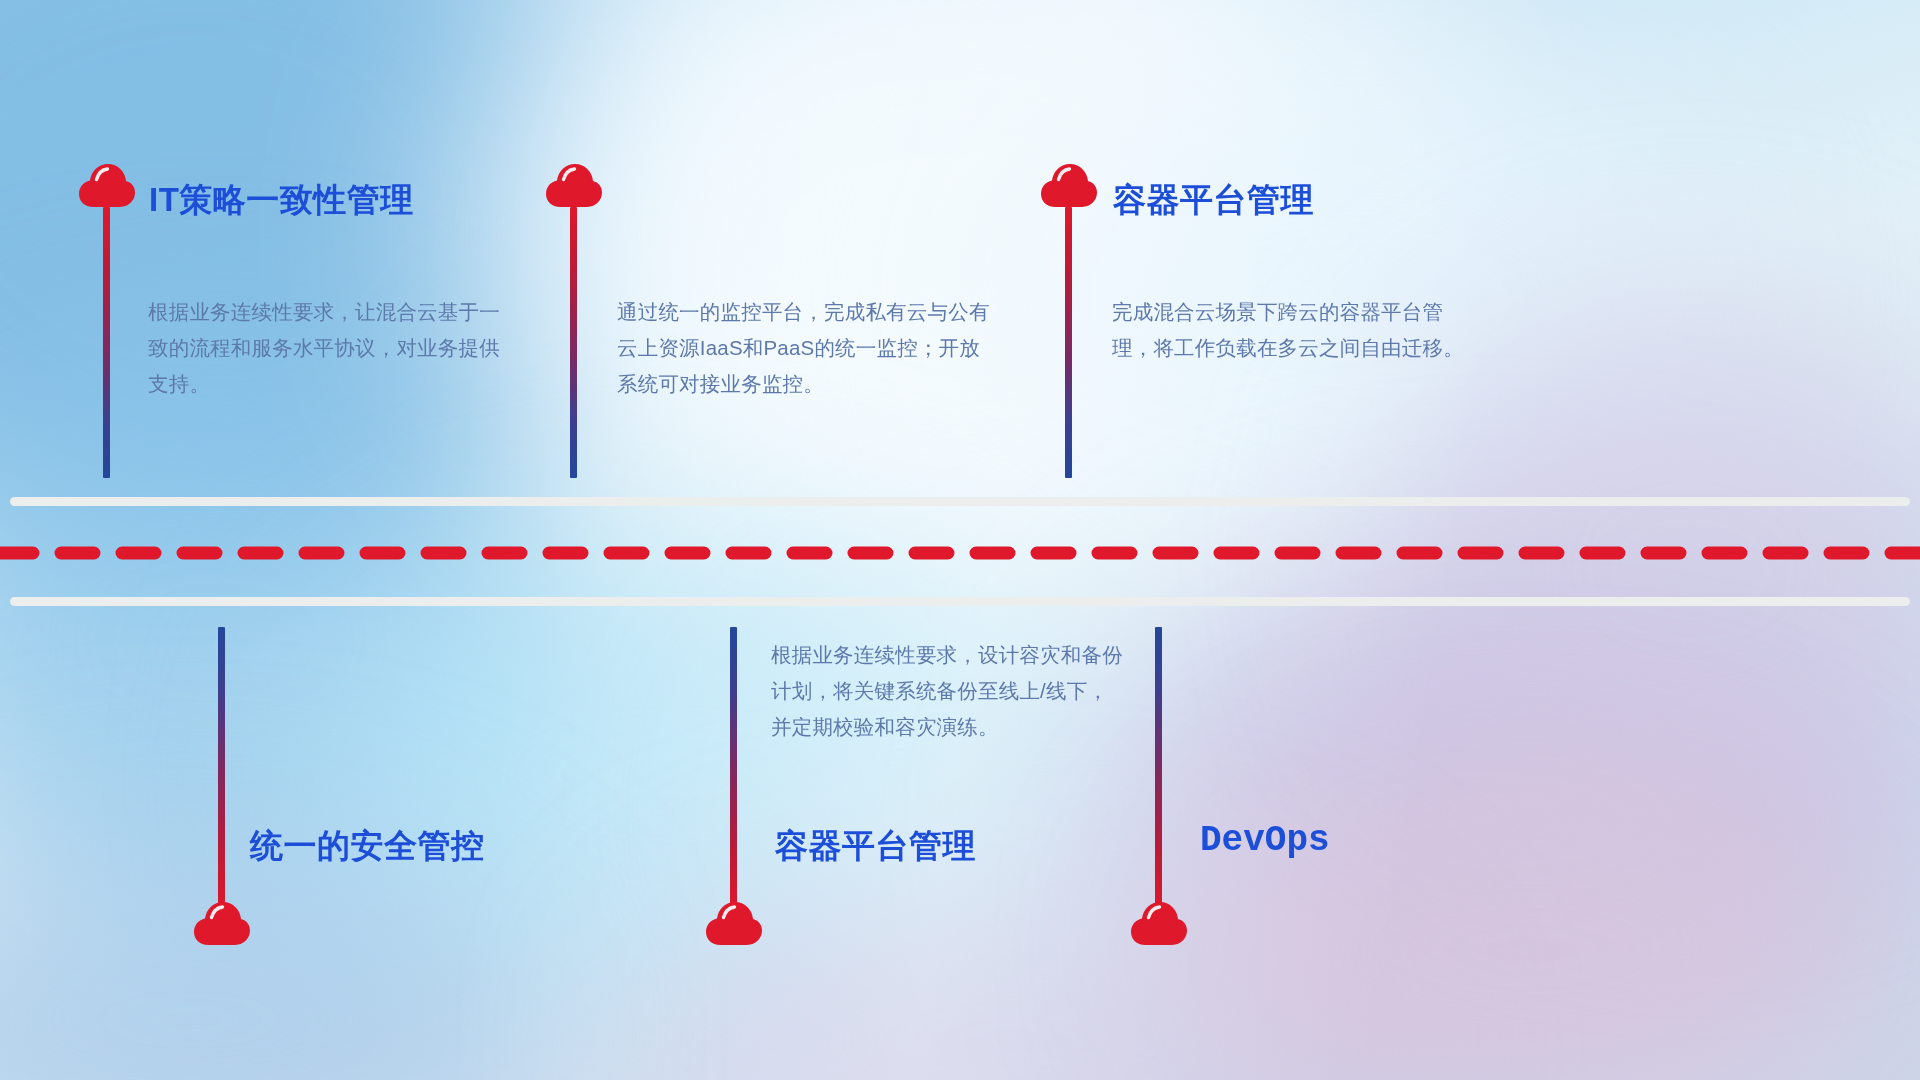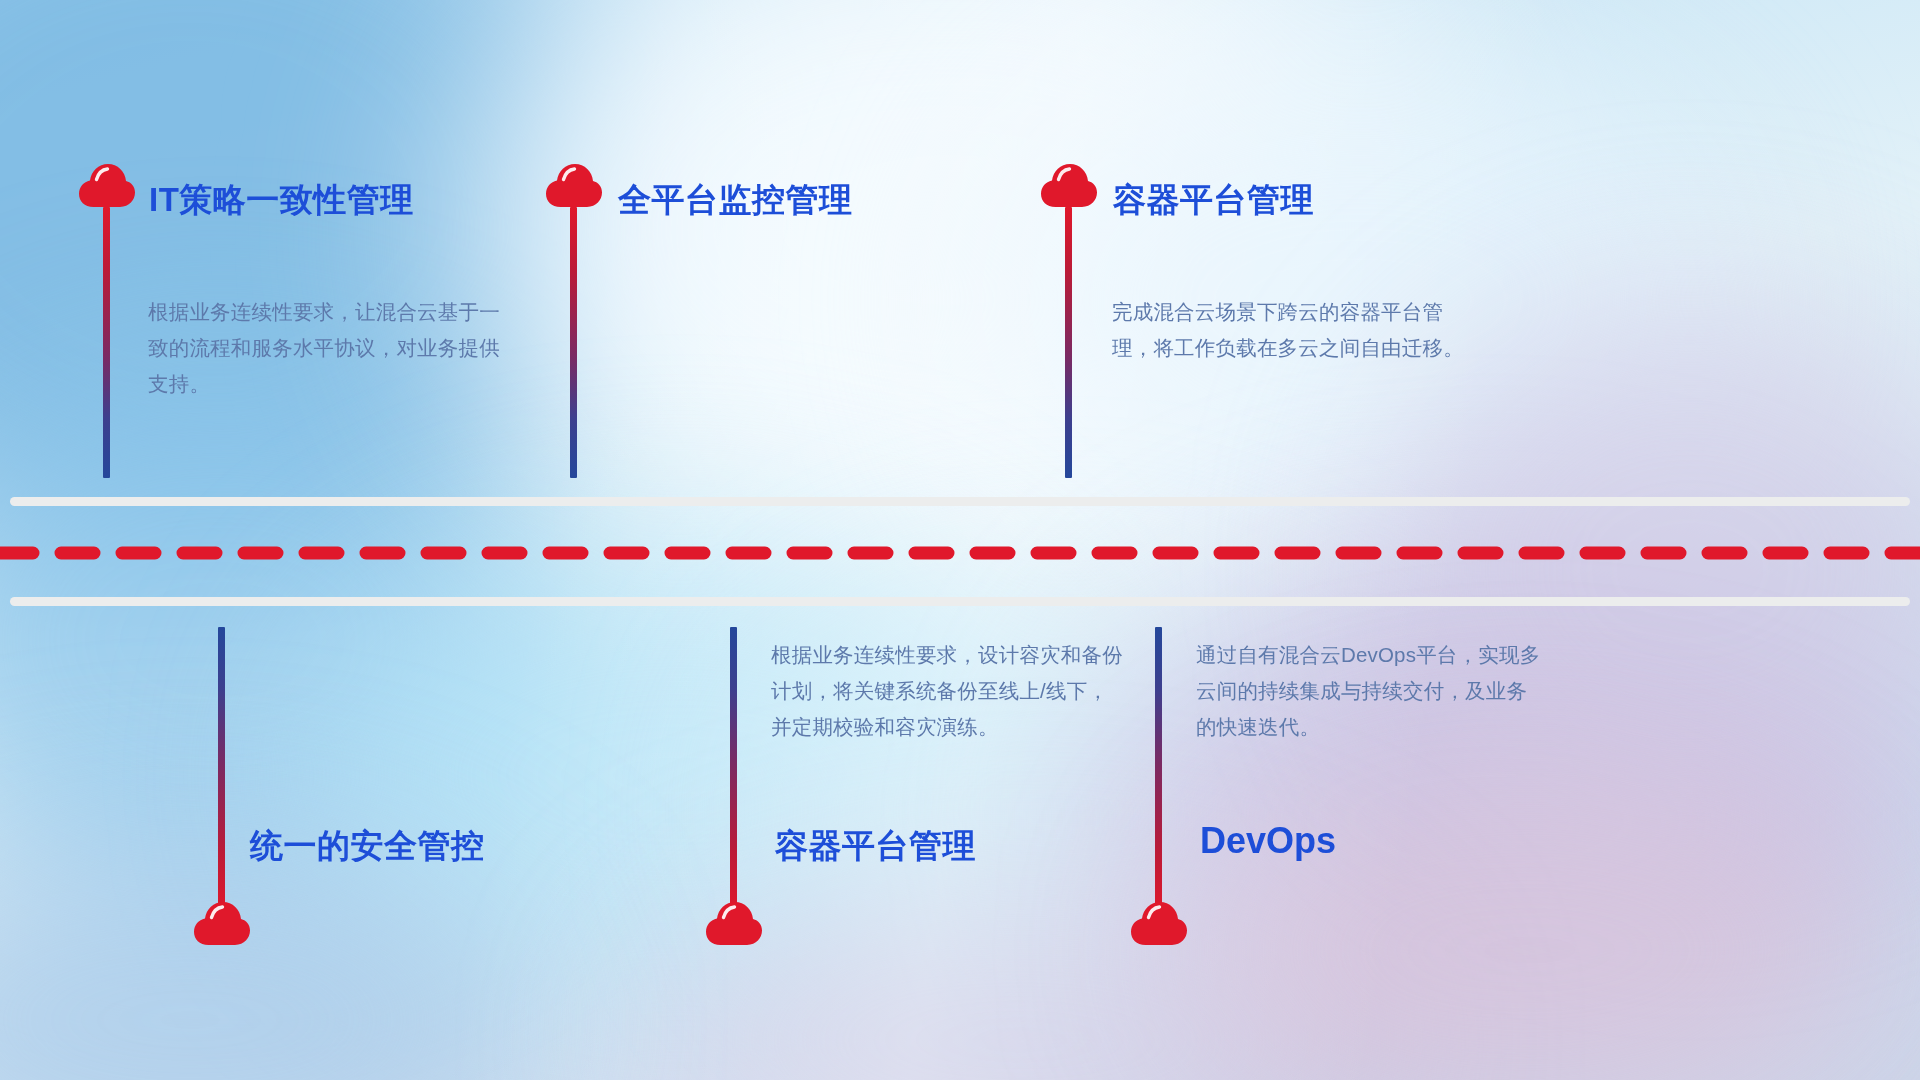--- a/index.html
+++ b/index.html
@@ -64,21 +64,21 @@
   .stem-down { background:linear-gradient(180deg,#e0182b 0%,#ba1b38 24%,#7b2a63 55%,#3d3f8e 78%,#24479b 100%); }
   .stem-up   { background:linear-gradient(180deg,#24479b 0%,#3d3f8e 22%,#7b2a63 48%,#ba1b38 78%,#e0182b 100%); }
 
   .cloud-icon { position:absolute; width:62px; height:50px; }
 
   .heading {
     position:absolute; white-space:nowrap;
     font-size:33px; font-weight:bold; color:#1d4ed8;
     letter-spacing:0.5px;
   }
-  .heading-latin { font-size:36px; letter-spacing:0px; }
+  .heading-latin { font-size:36px; letter-spacing:0px;font-family:Liberation Mono, monospace; }
 
   .body-text {
     position:absolute;
     font-size:20.5px; line-height:36px;
     color:#5d79ab;
     letter-spacing:0.2px;
   }
 </style>
 </head>
 <body>
@@ -116,21 +116,21 @@
   <div class="heading" style="left:149px; top:178px;">IT策略一致性管理</div>
   <div class="body-text" style="left:148px; top:294px; width:352px;">根据业务连续性要求，让混合云基于一致的流程和服务水平协议，对业务提供支持。</div>
 </div>
 
 <div class="col" style="left:0; top:0; width:1060px; height:500px;">
   <svg class="cloud-icon" style="left:543px; top:160px;" viewBox="0 0 62 50">
     <path d="M17.5,47 C8.4,47 3,41.2 3,33.8 C3,27.2 7.6,21.8 14,20.6 C15.1,11.2 22.6,4 32,4 C41.6,4 49.2,11.5 50,21 C55.6,22.3 59,26.9 59,32.6 C59,40.1 53.2,47 44,47 Z" fill="#E0182B"></path>
     <path d="M20.5,19.5 C22.5,12.5 27,9.5 31.5,9" stroke="#FFFFFF" stroke-width="3.4" stroke-linecap="round" fill="none" opacity="0.92"></path>
   </svg>
   <div class="stem stem-down" style="left:570px; top:207px; height:271px;"></div>
-  <div class="heading" style="left:618px; top:178px;">全平台监控管理</div>
+  <div class="body-text" style="left:617px; top:294px; width:382px;">通过统一的监控平台，完成私有云与公有云上资源IaaS和PaaS的统一监控；开放系统可对接业务监控。</div>
 </div>
 
 <div class="col" style="left:0; top:0; width:1520px; height:500px;margin-left:24px;">
   <svg class="cloud-icon" style="left:1014px; top:160px;" viewBox="0 0 62 50">
     <path d="M17.5,47 C8.4,47 3,41.2 3,33.8 C3,27.2 7.6,21.8 14,20.6 C15.1,11.2 22.6,4 32,4 C41.6,4 49.2,11.5 50,21 C55.6,22.3 59,26.9 59,32.6 C59,40.1 53.2,47 44,47 Z" fill="#E0182B"></path>
     <path d="M20.5,19.5 C22.5,12.5 27,9.5 31.5,9" stroke="#FFFFFF" stroke-width="3.4" stroke-linecap="round" fill="none" opacity="0.92"></path>
   </svg>
   <div class="stem stem-down" style="left:1041px; top:207px; height:271px;"></div>
   <div class="heading" style="left:1089px; top:178px;">容器平台管理</div>
   <div class="body-text" style="left:1088px; top:294px; width:370px;">完成混合云场景下跨云的容器平台管理，将工作负载在多云之间自由迁移。</div>
@@ -150,19 +150,18 @@
   <div class="body-text" style="left:727px; top:637px; width:352px;">根据业务连续性要求，设计容灾和备份计划，将关键系统备份至线上/线下，并定期校验和容灾演练。</div>
   <div class="heading" style="left:731px; top:824px;">容器平台管理</div>
   <svg class="cloud-icon" style="left:659px; top:898px;" viewBox="0 0 62 50">
     <path d="M17.5,47 C8.4,47 3,41.2 3,33.8 C3,27.2 7.6,21.8 14,20.6 C15.1,11.2 22.6,4 32,4 C41.6,4 49.2,11.5 50,21 C55.6,22.3 59,26.9 59,32.6 C59,40.1 53.2,47 44,47 Z" fill="#E0182B"></path>
     <path d="M20.5,19.5 C22.5,12.5 27,9.5 31.5,9" stroke="#FFFFFF" stroke-width="3.4" stroke-linecap="round" fill="none" opacity="0.92"></path>
   </svg>
 </div>
 
 <div class="col" style="left:0; top:0; width:1700px; height:1080px;">
   <div class="stem stem-up" style="left:1155px; top:627px; height:285px;"></div>
-  <div class="body-text" style="left:1196px; top:637px; width:348px;">通过自有混合云DevOps平台，实现多云间的持续集成与持续交付，及业务的快速迭代。</div>
   <div class="heading heading-latin" style="left:1200px; top:820px;">DevOps</div>
   <svg class="cloud-icon" style="left:1128px; top:898px;" viewBox="0 0 62 50">
     <path d="M17.5,47 C8.4,47 3,41.2 3,33.8 C3,27.2 7.6,21.8 14,20.6 C15.1,11.2 22.6,4 32,4 C41.6,4 49.2,11.5 50,21 C55.6,22.3 59,26.9 59,32.6 C59,40.1 53.2,47 44,47 Z" fill="#E0182B"></path>
     <path d="M20.5,19.5 C22.5,12.5 27,9.5 31.5,9" stroke="#FFFFFF" stroke-width="3.4" stroke-linecap="round" fill="none" opacity="0.92"></path>
   </svg>
 </div>
 
 </body></html>

